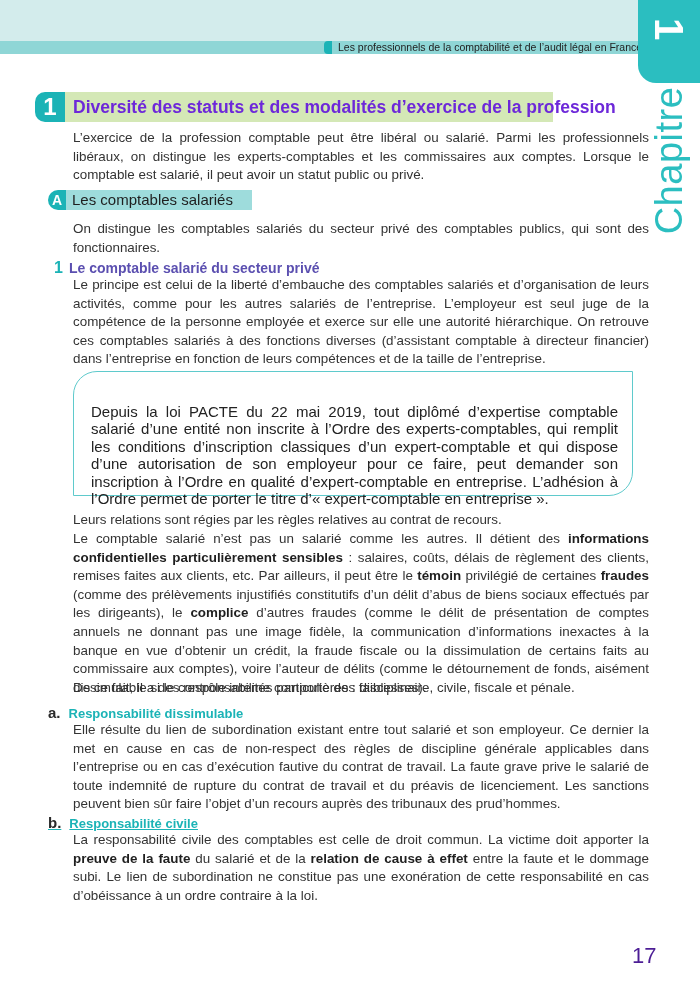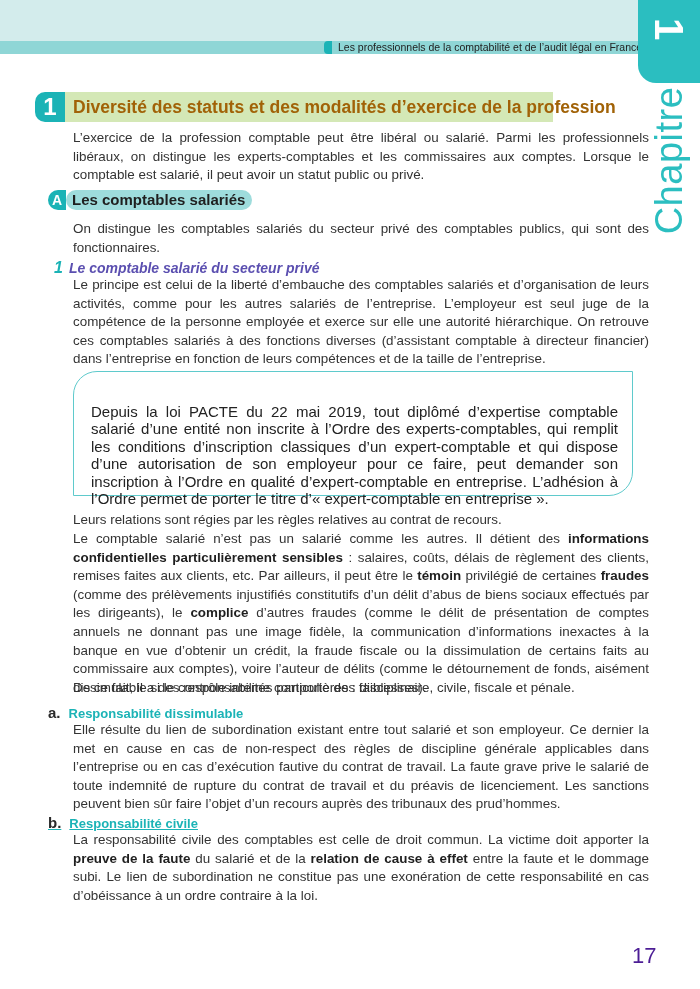--- a/index.html
+++ b/index.html
@@ -9,27 +9,27 @@
   .hdr-strip{position:absolute;left:0;top:41px;width:640px;height:13px;background:#8fd6d6;}
   .hdr-mark{position:absolute;left:324px;top:41px;width:8px;height:13px;background:#1bb3b6;border-radius:4px 0 0 4px;}
   .hdr-title{position:absolute;left:338px;top:41px;height:13px;line-height:13px;font-size:10.5px;color:#222;white-space:nowrap;}
   .tab{position:absolute;left:638px;top:0;width:62px;height:83px;background:#2bbec0;border-radius:0 0 0 18px;}
   .tab-num{position:absolute;left:0;top:6px;width:62px;height:46px;display:flex;align-items:center;justify-content:center;}
   .tab-num span{display:block;transform:rotate(90deg);color:#fff;font-weight:bold;font-size:40px;line-height:40px;}
   .chap-word{position:absolute;left:636px;top:90px;width:68px;height:140px;display:flex;align-items:center;justify-content:center;}
   .chap-word span{display:block;transform:rotate(-90deg);color:#2bbec0;font-size:38px;font-weight:300;letter-spacing:0.5px;white-space:nowrap;}
   .h1{position:absolute;left:35px;top:92px;height:30px;display:flex;align-items:stretch;}
   .h1-num{width:30px;background:#1bb3b6;color:#fff;font-weight:bold;font-size:24px;display:flex;align-items:center;justify-content:center;border-radius:10px 0 0 10px;}
-  .h1-txt{width:480px;background:#d4e8b6;padding-left:8px;font-weight:bold;font-size:17.5px;line-height:30px;color:#a16207;white-space:nowrap;}
+  .h1-txt{width:480px;background:#d4e8b6;padding-left:8px;font-weight:bold;font-size:17.5px;line-height:30px;color:#6d28d9;white-space:nowrap;}
   .p{position:absolute;left:73px;font-size:13.4px;line-height:18.6px;color:#333;text-align:justify;width:576px;}
   .p b{color:#1f1f1f;}
   .hA{position:absolute;left:48px;top:190px;height:20px;display:flex;align-items:stretch;}
   .hA-letter{width:18px;background:#1bb3b6;color:#fff;font-weight:bold;font-size:14px;display:flex;align-items:center;justify-content:center;border-radius:10px 0 0 10px;}
-  .hA-txt{width:180px;background:#9edcdc;padding-left:6px;font-weight:bold;font-size:15px;line-height:20px;color:#1f1f1f;border-radius:10px;}
-  .h3{position:absolute;left:54px;top:259px;font-size:14px;font-weight:bold;color:#5b4fb0;white-space:nowrap;font-style:italic;}
+  .hA-txt{width:180px;background:#9edcdc;padding-left:6px;font-weight:normal;font-size:15px;line-height:20px;color:#1f1f1f;}
+  .h3{position:absolute;left:54px;top:259px;font-size:14px;font-weight:bold;color:#5b4fb0;white-space:nowrap;}
   .h3 .n{color:#1bb3b6;font-size:16px;margin-right:6px;}
   .box{position:absolute;left:73px;top:371px;width:560px;height:125px;border:1.5px solid #5fcacc;border-radius:24px 0 24px 0;box-sizing:border-box;}
   .box-title{position:absolute;left:19px;top:12px;font-size:12.5px;font-weight:bold;color:#1bb3b6;}
   .box-body{position:absolute;left:17px;top:31px;width:527px;font-size:15px;line-height:17.4px;color:#222;text-align:justify;}
   .h4{position:absolute;left:48px;font-size:13px;font-weight:bold;color:#1bb3b6;white-space:nowrap;}
   .h4 .l{color:#2a2a2a;font-size:15px;margin-right:8px;}
   .pnum{position:absolute;left:632px;top:943px;font-size:22px;color:#4c1d95;text-align:right;}
 </style>
 </head>
 <body>

